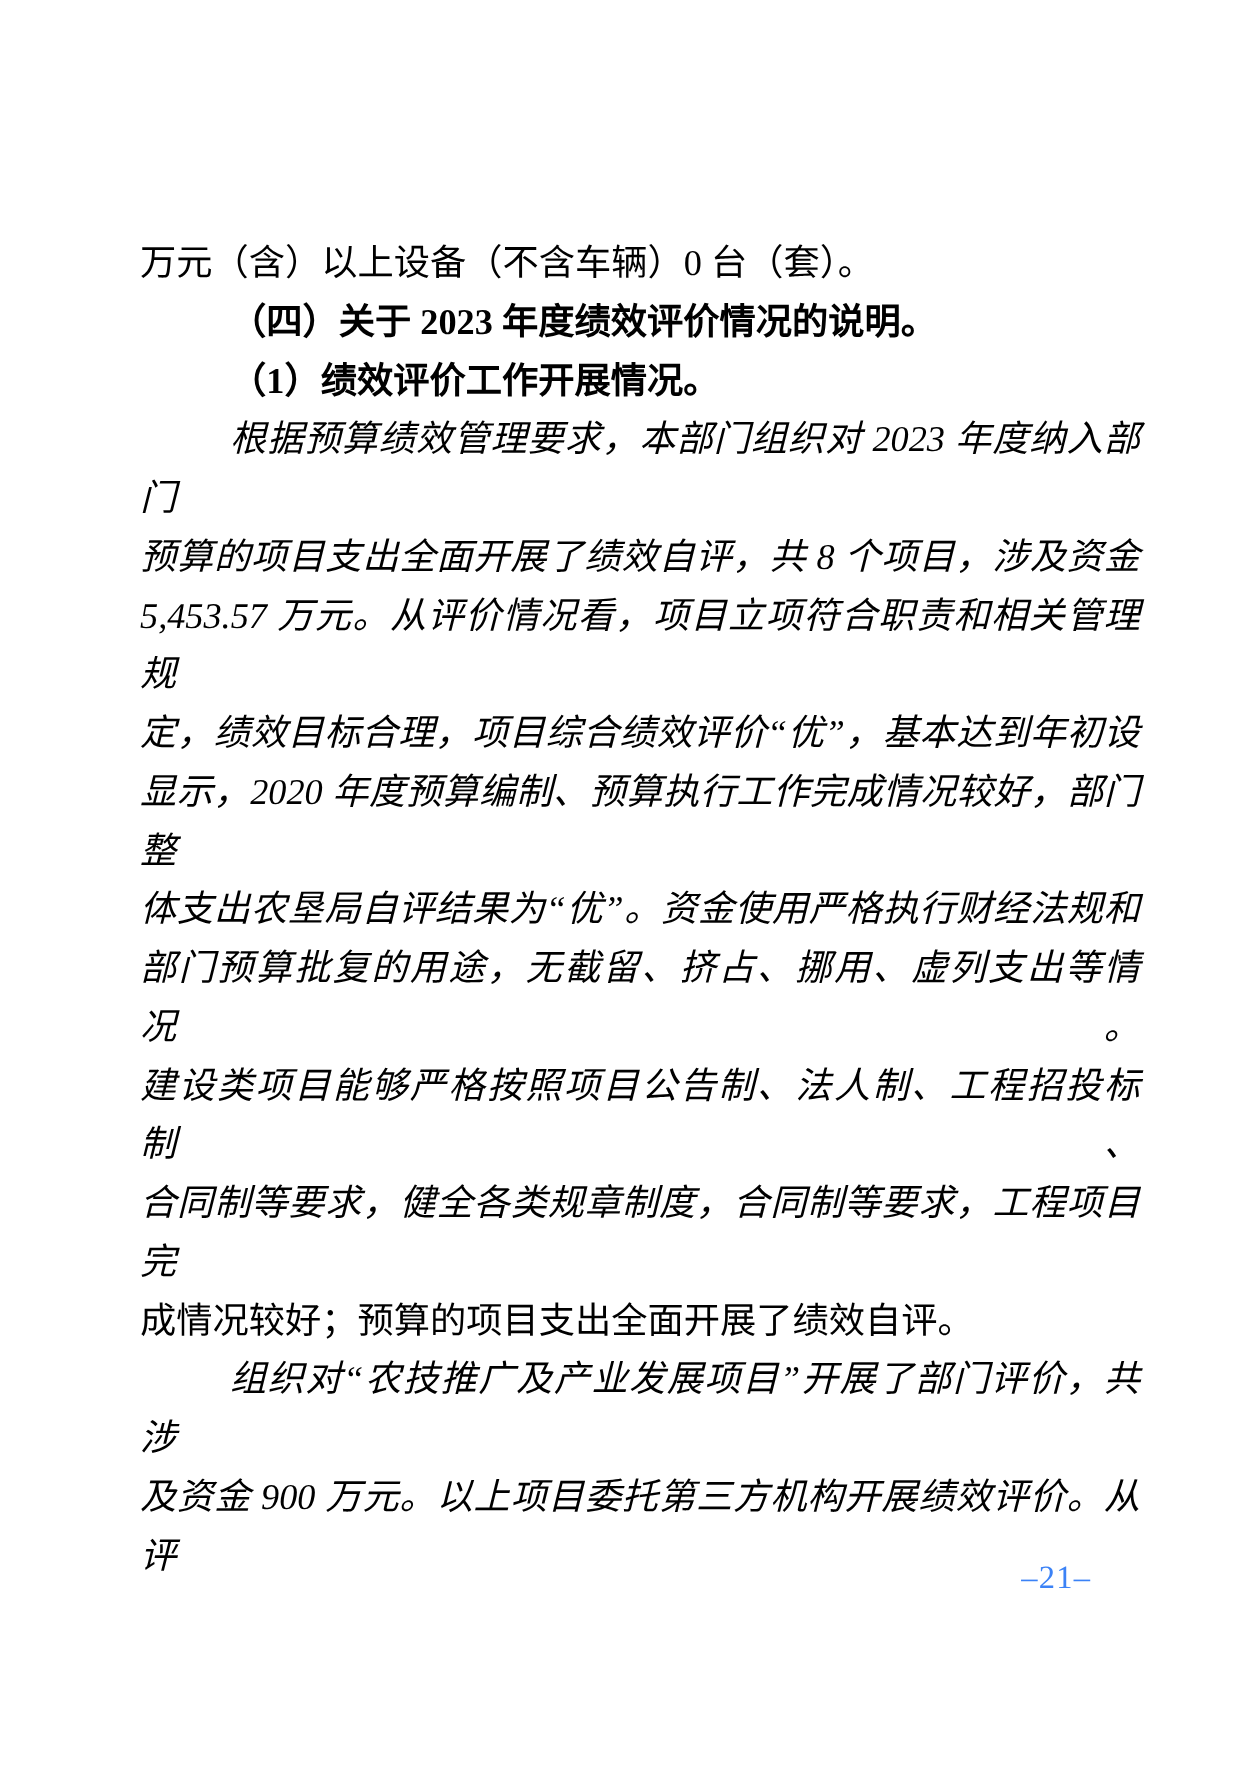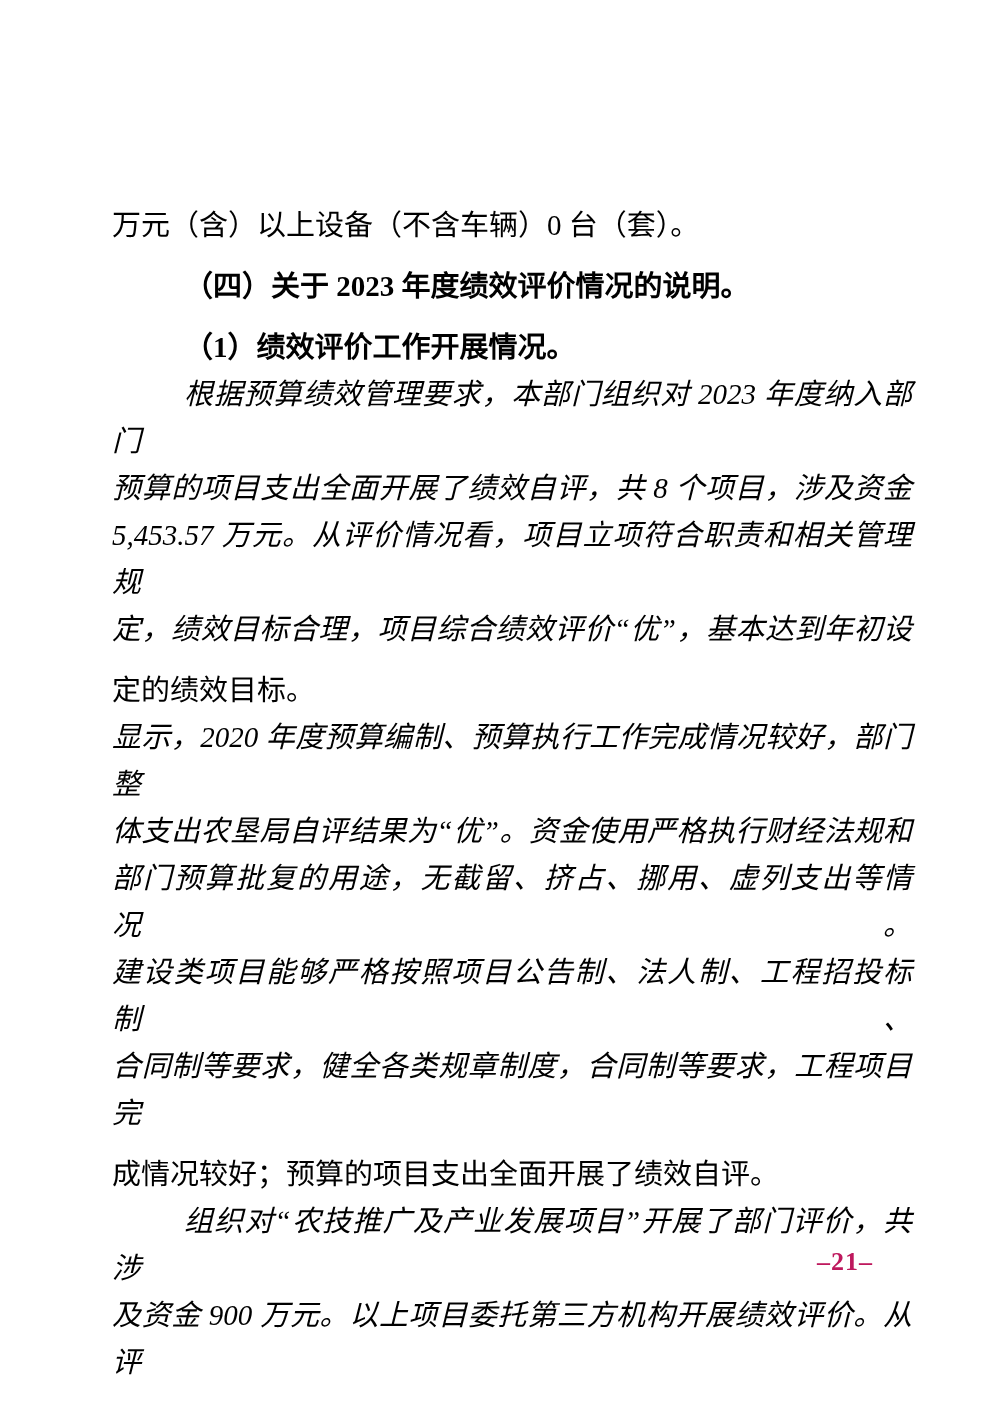--- a/index.html
+++ b/index.html
@@ -31,38 +31,36 @@
   
   .jline {
     text-align: justify;
     text-align-last: justify;
     font-style: italic;
   }
   
   .lline {
     text-align: left;
     text-align-last: left;
-    margin-top: 14px;
   }
   
   .first {
     text-indent: 72px;
   }
   .heading {
     font-weight: 700;
   }
   .page-number {
     position: absolute;
     top: 1243px;
     right: 127px;
     font-size: 26px;
     line-height: 38px;
     letter-spacing: 1px;
-    color: #be185d;
-    font-weight: bold;
+    color: #3b82f6;
   }
 </style>
 </head>
 <body>
 
 <div class="page">
   <div class="content">
 
     <div class="para">
       <div class="tline lline">万元（含）以上设备（不含车辆）0 台（套）。</div>
@@ -74,21 +72,20 @@
 
     <div class="para heading">
       <div class="tline lline first">（1）绩效评价工作开展情况。</div>
     </div>
 
     <div class="para">
       <div class="tline jline first">根据预算绩效管理要求，本部门组织对 2023 年度纳入部门</div>
       <div class="tline jline">预算的项目支出全面开展了绩效自评，共 8 个项目，涉及资金</div>
       <div class="tline jline">5,453.57 万元。从评价情况看，项目立项符合职责和相关管理规</div>
       <div class="tline jline">定，绩效目标合理，项目综合绩效评价“优”，基本达到年初设</div>
-      <div class="tline lline">定的绩效目标。</div>
     </div>
 
     <div class="para">
       <div class="tline jline">显示，2020 年度预算编制、预算执行工作完成情况较好，部门整</div>
       <div class="tline jline">体支出农垦局自评结果为“优”。资金使用严格执行财经法规和</div>
       <div class="tline jline">部门预算批复的用途，无截留、挤占、挪用、虚列支出等情况。</div>
       <div class="tline jline">建设类项目能够严格按照项目公告制、法人制、工程招投标制、</div>
       <div class="tline jline">合同制等要求，健全各类规章制度，合同制等要求，工程项目完</div>
       <div class="tline lline">成情况较好；预算的项目支出全面开展了绩效自评。</div>
     </div>

